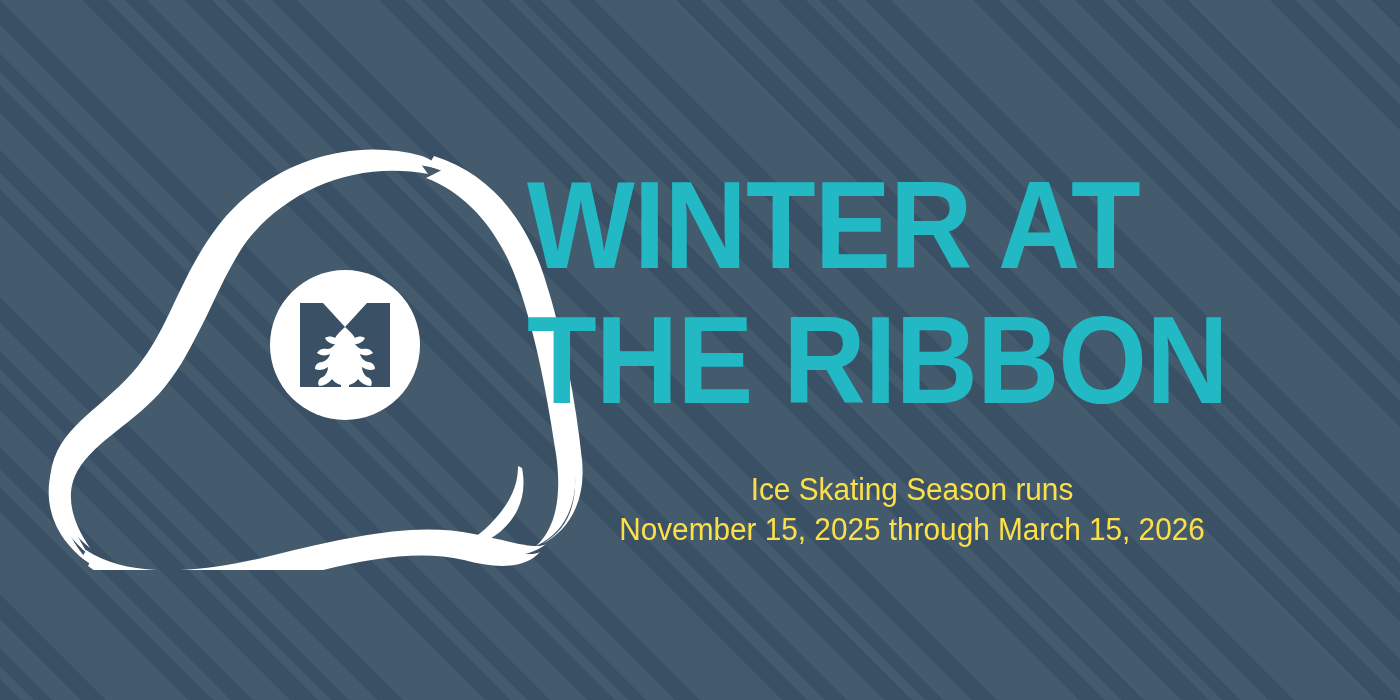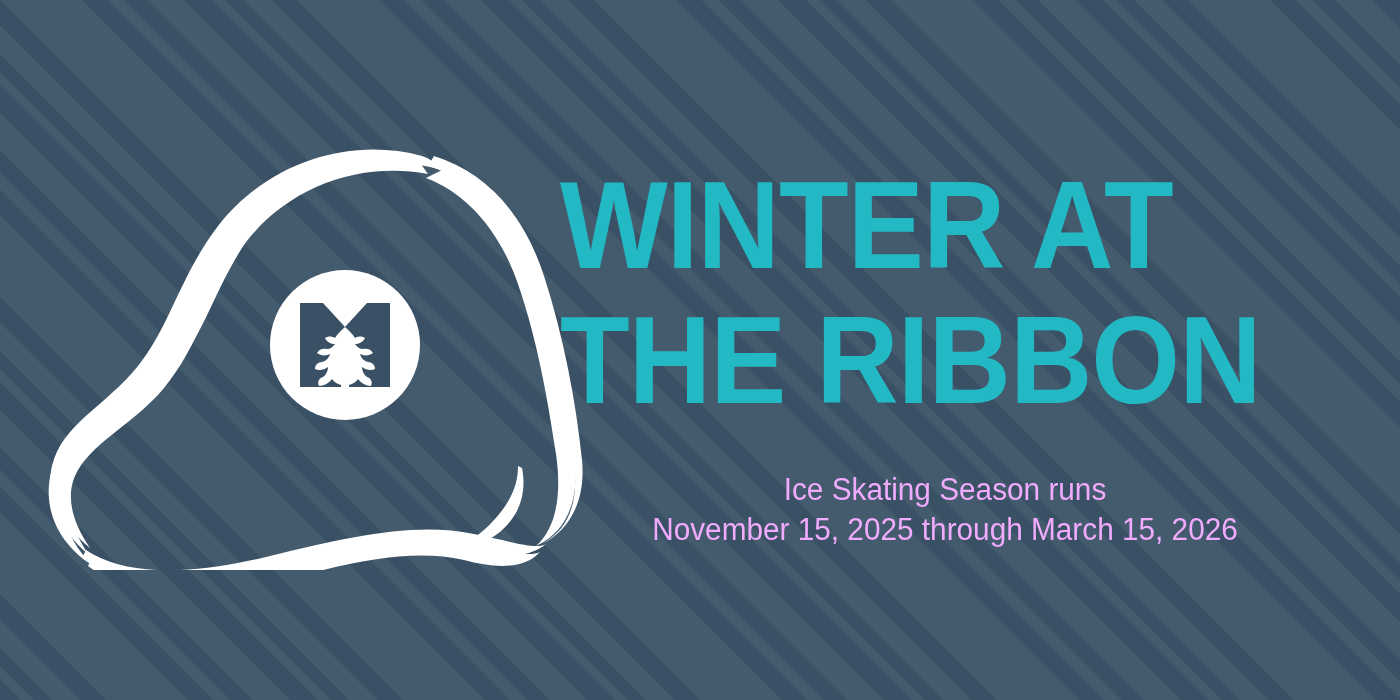--- a/index.html
+++ b/index.html
@@ -30,21 +30,21 @@
   }
   #logo-mark {
     position: absolute;
     left: 265px;
     top: 265px;
     width: 160px;
     height: 160px;
   }
   #text-block {
     position: absolute;
-    left: 560px;
+    left: 527px;
     top: 150px;
     width: 760px;
     height: 400px;
   }
   .title-line {
     color: #22b9c5;
     font-family: "Liberation Sans", sans-serif;
     font-weight: bold;
     font-size: 124px;
     line-height: 135px;
@@ -52,21 +52,21 @@
     white-space: nowrap;
     transform: scaleX(0.92);
     transform-origin: left center;
     margin: 0;
   }
   #title-line-1 { margin-top: 8px; }
   #subtitle {
     margin-top: 42px;
     width: 770px;
     text-align: center;
-    color: #f0abfc;
+    color: #fde047;
   }
   .subtitle-line {
     font-family: "Liberation Sans", sans-serif;
     font-weight: normal;
     font-size: 31px;
     line-height: 40px;
     white-space: nowrap;
     transform: scaleX(0.96);
   }
 </style>

